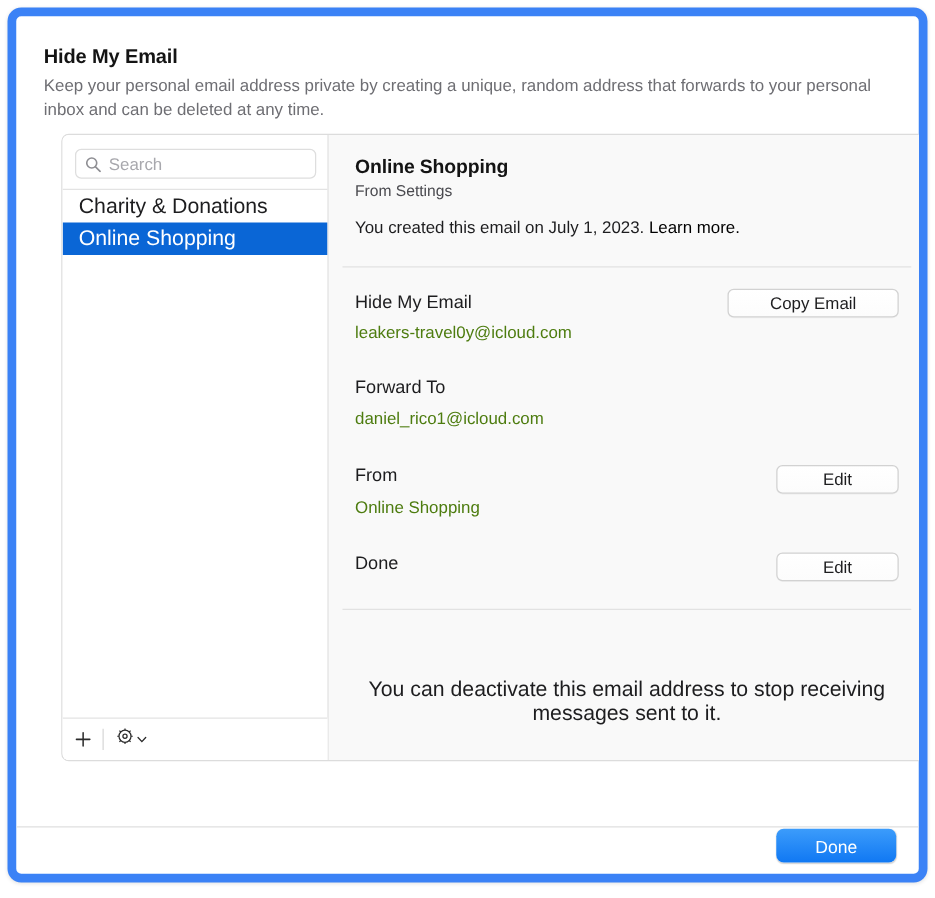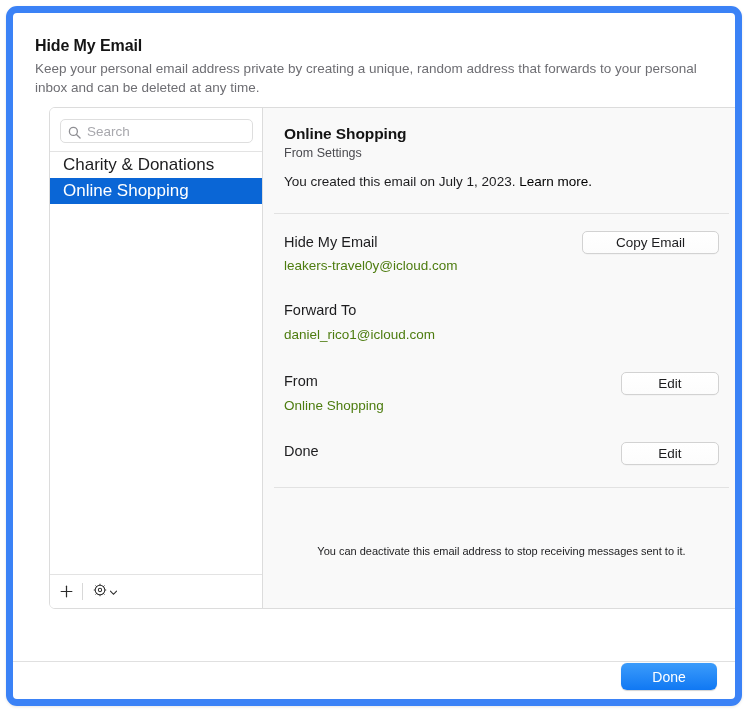--- a/index.html
+++ b/index.html
@@ -350,20 +350,20 @@
 
       <div class="field-label" style="top:265px;">From</div>
       <div class="field-value" style="top:290px;">Online Shopping</div>
       <button class="push-btn" style="right:21px; top:264px; width:98px;">Edit</button>
 
       <div class="field-label" style="top:335px;">Done</div>
       <button class="push-btn" style="right:21px; top:334px; width:98px;">Edit</button>
 
       <div class="hr" style="top:379px;"></div>
 
-      <div style="position:absolute; left:28px; right:28px; top:434px; text-align:center; font-size:11px; line-height:19px; color:#1d1d1f;">You can deactivate this email address to stop receiving messages sent to it.</div>
+      <div style="position:absolute; left:28px; right:28px; top:434px; text-align:center; font-size:17px; line-height:19px; color:#1d1d1f;">You can deactivate this email address to stop receiving messages sent to it.</div>
     </div>
   </div>
 
   <div class="footer-sep"></div>
   <button id="done-btn">Done</button>
 
 </div>
 
 </body></html>

